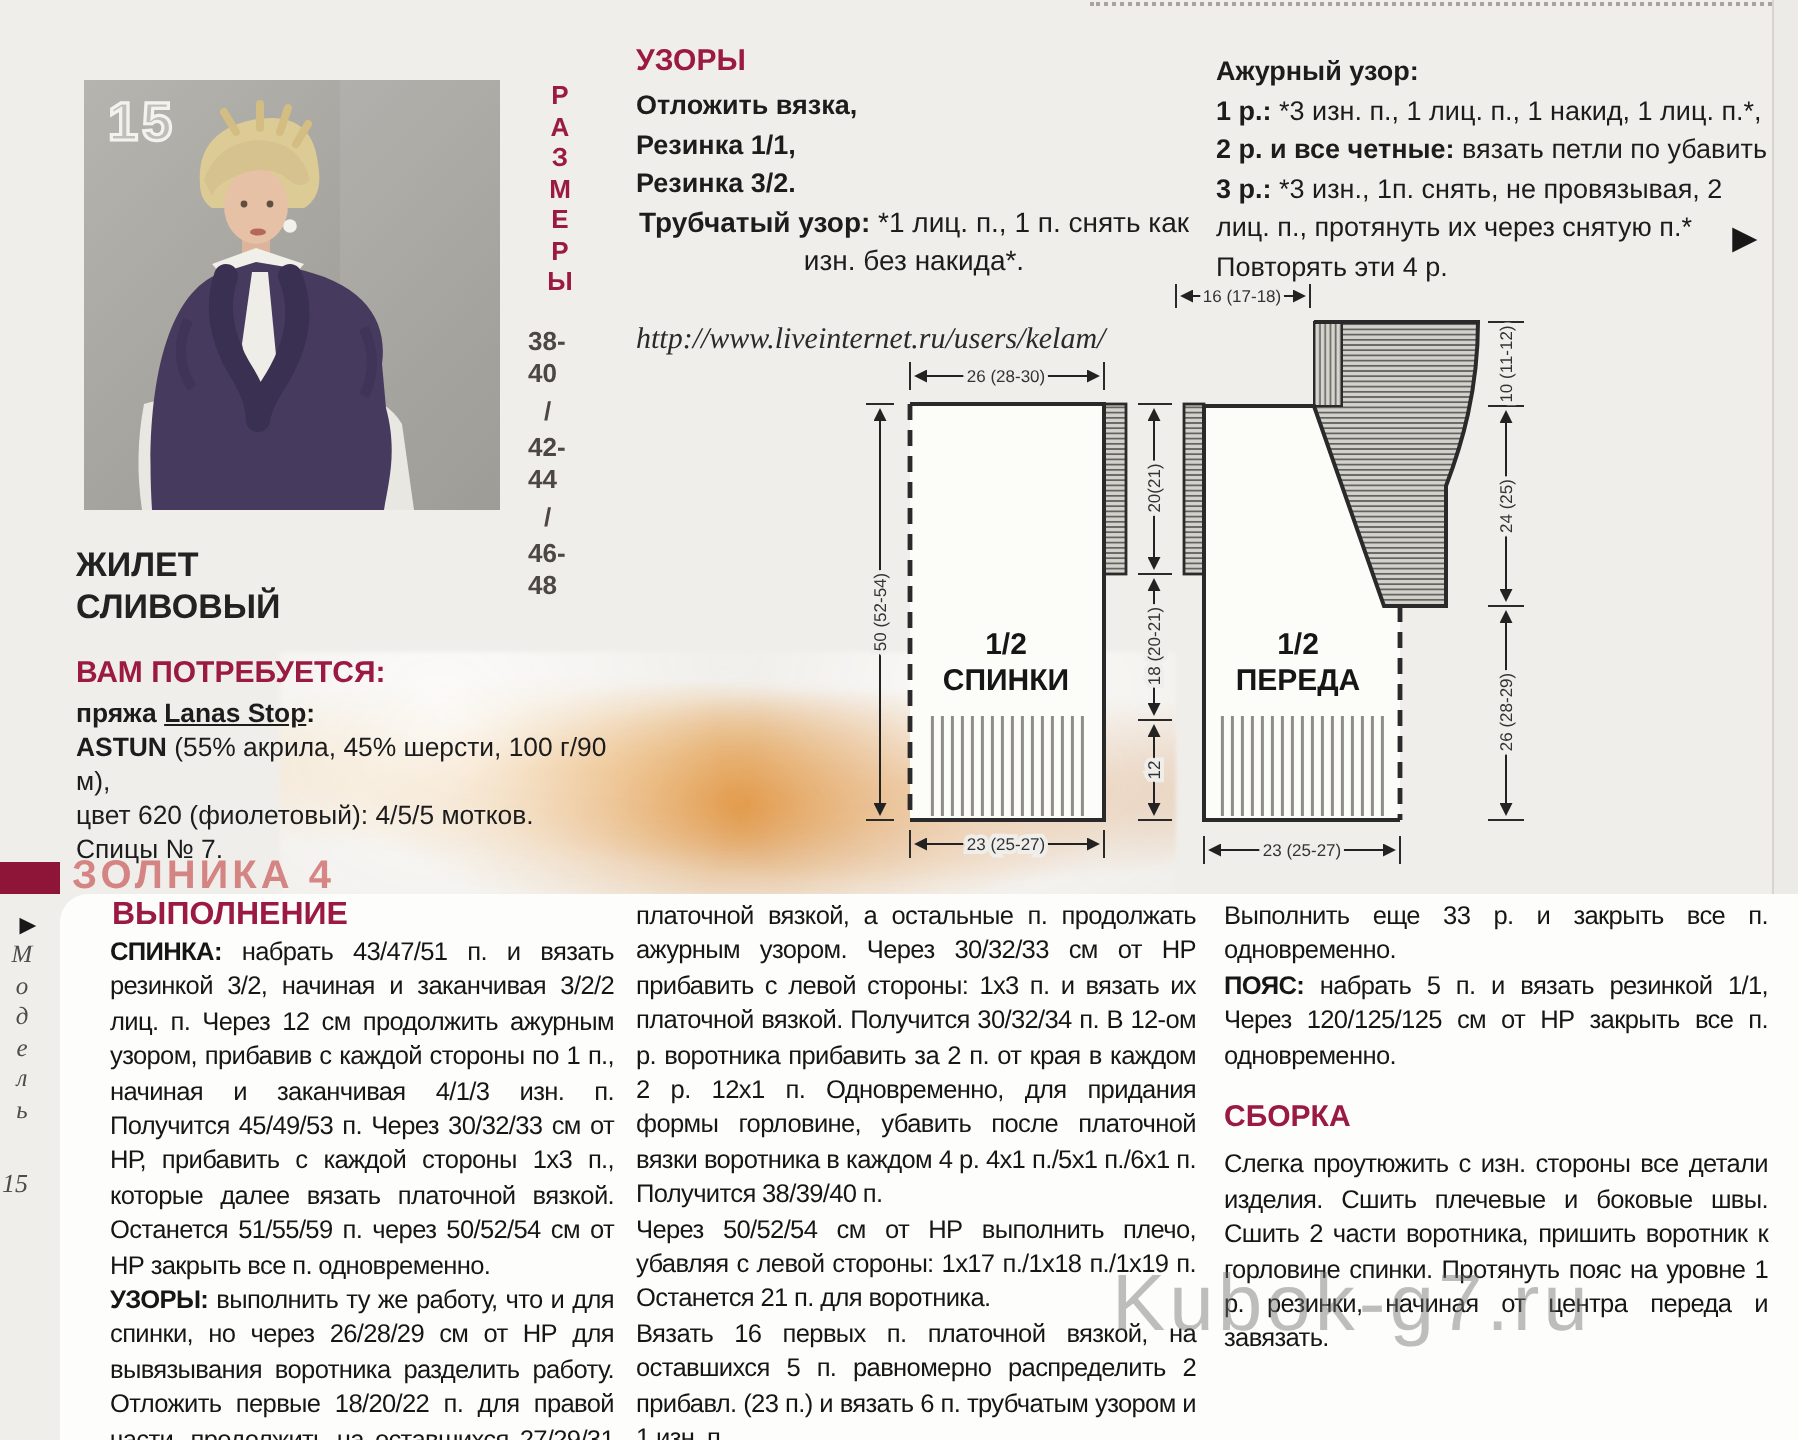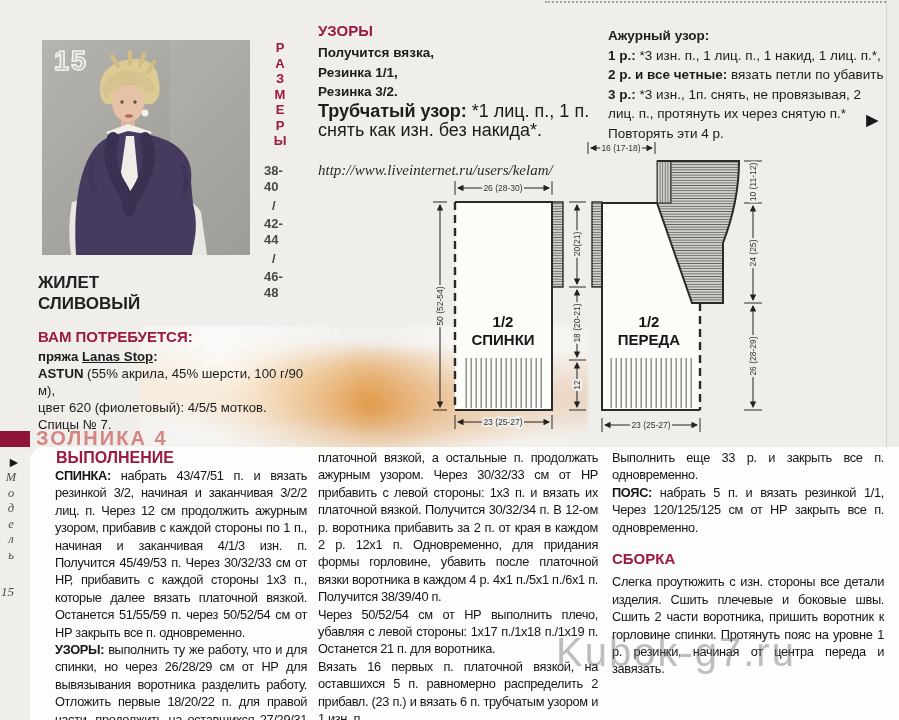--- a/index.html
+++ b/index.html
@@ -31,21 +31,21 @@
     background:
       radial-gradient(circle at 18% 25%, rgba(255,255,255,0.85), rgba(255,255,255,0) 42%),
       radial-gradient(circle at 80% 20%, rgba(255,255,255,0.8), rgba(255,255,255,0) 38%),
       radial-gradient(ellipse at 52% 62%, rgba(223,136,40,0.85), rgba(223,136,40,0) 58%),
       radial-gradient(ellipse at 32% 48%, rgba(238,178,88,0.7), rgba(238,178,88,0) 52%),
       radial-gradient(ellipse at 72% 55%, rgba(197,107,28,0.6), rgba(197,107,28,0) 52%);}
   
   .patterns{left:318px;top:22px;width:278px;}
   .patterns .head{font-size:15px;font-weight:bold;margin:0 0 4px 0;}
   .patterns .bl{font-size:13.5px;font-weight:bold;line-height:19.5px;}
-  .patterns .tub{font-size:18px;line-height:19.5px;text-align:left;}
+  .patterns .tub{font-size:14px;line-height:19.5px;text-align:center;}
   .url{left:318px;top:162px;font-family:"Liberation Serif",serif;font-style:italic;
        font-size:15px;color:#2a2a2a;}
   
   .openwork{left:608px;top:26px;width:276px;font-size:13.5px;line-height:19.5px;}
   .openwork .head{font-weight:bold;}
   
   .tri{font-size:21px;color:#181818;line-height:20px;}
   .tri-right{left:862px;top:110px;}
   .tri-left{left:7px;top:452px;font-size:14px;}
   
@@ -144,21 +144,21 @@
 <div class="abs req-head maroon">ВАМ ПОТРЕБУЕТСЯ:</div>
 <div class="abs yarn">
   <div><b>пряжа </b><b class="u">Lanas Stop</b><b>:</b></div>
   <div><b>ASTUN</b><span> (55% акрила, 45% шерсти, 100 г/90 м),</span></div>
   <div>цвет 620 (фиолетовый): 4/5/5 мотков.</div>
   <div>Спицы № 7.</div>
 </div>
 
 <div class="abs patterns">
   <div class="head maroon">УЗОРЫ</div>
-  <div class="bl">Получится вязка,</div>
+  <div class="bl">Отложить вязка,</div>
   <div class="bl">Резинка 1/1,</div>
   <div class="bl">Резинка 3/2.</div>
   <div class="tub"><b>Трубчатый узор:</b><span> *1 лиц. п., 1 п. снять как изн. без накида*.</span></div>
 </div>
 <div class="abs url">http://www.liveinternet.ru/users/kelam/</div>
 
 <div class="abs openwork">
   <div class="head">Ажурный узор:</div>
   <div><b>1 р.:</b><span> *3 изн. п., 1 лиц. п., 1 накид, 1 лиц. п.*,</span></div>
   <div><b>2 р. и все четные:</b><span> вязать петли по убавить</span></div>

